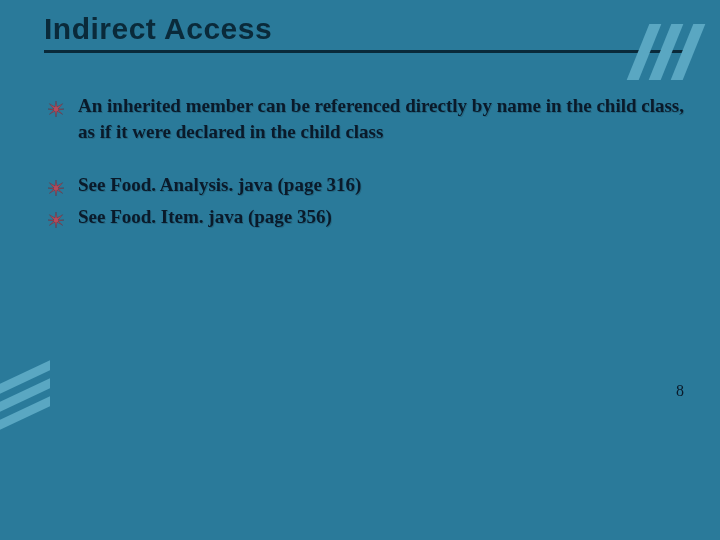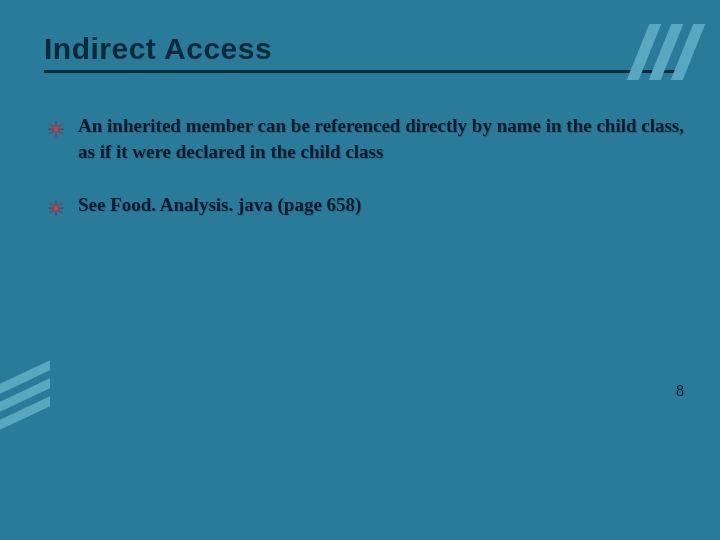--- a/index.html
+++ b/index.html
@@ -6,21 +6,21 @@
   html, body { width: 720px; height: 540px; overflow: hidden; }
   body {
     background: #2a7a9a;
     font-family: Georgia, 'Times New Roman', serif;
     position: relative;
   }
   .slide {
     width: 720px;
     height: 428px;
     position: relative;
-    padding: 32px 30px 0 44px;
+    padding: 12px 30px 0 44px;
   }
   .title {
     font-family: Arial, Helvetica, sans-serif;
     font-weight: 700;
     font-size: 30px;
     color: #0a2a3a;
     letter-spacing: 0.5px;
     margin-bottom: 4px;
   }
   .title-rule {
@@ -124,24 +124,36 @@
 
     <li class="bullet-item tight">
       <span class="bullet-icon">
         <svg viewBox="0 0 24 24" width="16" height="16">
           <g fill="#b54a5a" stroke="#6a2a34" stroke-width="0.6">
             <polygon points="12,0 13.5,9 22,4 15,12 24,12 15,13.5 22,20 13.5,15 12,24 10.5,15 2,20 9,13.5 0,12 9,12 2,4 10.5,9"></polygon>
           </g>
         </svg>
       </span>
       <span class="bullet-text">
-        <span>See </span><span class="underline">Food. Analysis. java </span><span>(page 658)</span>
+        <span>See </span><span class="underline">Food. Analysis. java </span><span>(page 316)</span>
       </span>
     </li>
 
+    <li class="bullet-item tight">
+      <span class="bullet-icon">
+        <svg viewBox="0 0 24 24" width="16" height="16">
+          <g fill="#b54a5a" stroke="#6a2a34" stroke-width="0.6">
+            <polygon points="12,0 13.5,9 22,4 15,12 24,12 15,13.5 22,20 13.5,15 12,24 10.5,15 2,20 9,13.5 0,12 9,12 2,4 10.5,9"></polygon>
+          </g>
+        </svg>
+      </span>
+      <span class="bullet-text">
+        <span>See </span><span class="underline">Food. Item. java </span><span>(page 356)</span>
+      </span>
+    </li>
 
 
   </ul>
 
   <div class="deco-stripes-bl">
     <div class="stripe"></div>
     <div class="stripe"></div>
     <div class="stripe"></div>
   </div>
 

